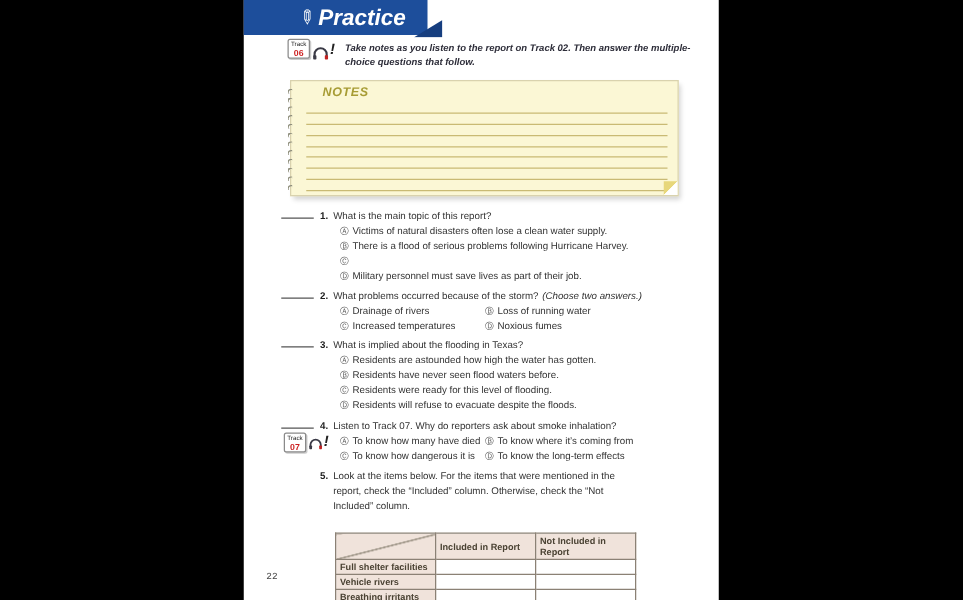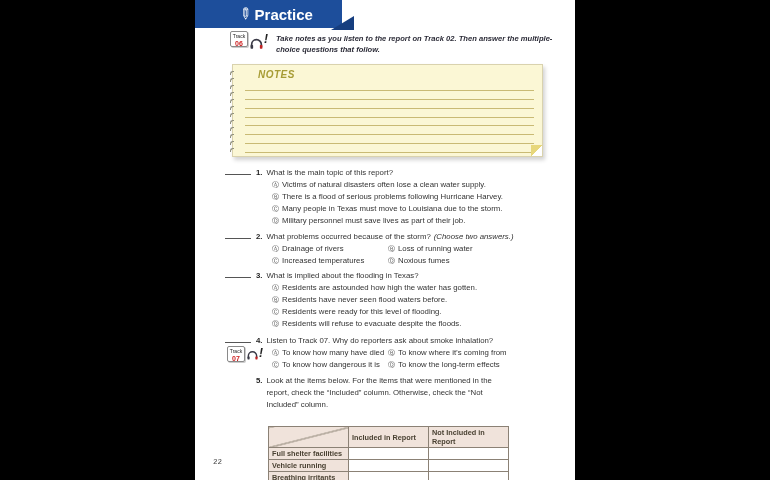--- a/index.html
+++ b/index.html
@@ -11,21 +11,21 @@
   *{box-sizing:border-box;margin:0;padding:0;}
   html,body{width:770px;height:480px;}
   body{background:#000;position:relative;overflow:hidden;font-family:"Liberation Sans",sans-serif;}
   .sheet{position:absolute;left:195px;top:0;width:380px;height:480px;background:#fff;color:var(--text-main);}
 
   
   .banner{position:absolute;top:0;left:0;width:147px;height:28px;background:var(--banner-blue);display:flex;align-items:center;}
   .swoosh{position:absolute;top:16px;left:136px;width:23px;height:14px;background:var(--banner-swoosh);
           clip-path:polygon(0 100%,100% 0,100% 100%);}
   .pencil{color:#fff;font-size:15px;font-family:"DejaVu Sans",sans-serif;transform:rotate(45deg);margin-left:44px;}
-  .banner-title{color:#fff;font-size:15px;font-weight:bold;margin-left:3px;}
+  .banner-title{color:#fff;font-size:18px;font-weight:bold;font-style:italic;margin-left:3px;}
 
   
   .listen-row{position:absolute;top:31px;left:35px;display:flex;align-items:flex-start;}
   .track-box{width:18px;height:16px;border:1px solid #8a8a8a;border-radius:2px;background:#fff;text-align:center;
              line-height:1;box-shadow:1px 1px 0 rgba(0,0,0,.2);flex:none;}
   .track-box .t1{font-size:5px;color:#222;display:block;margin-top:2px;}
   .track-box .t2{font-size:7px;font-weight:bold;color:var(--track-red);display:block;margin-top:1px;}
   .headset{margin:4px 0 0 2px;flex:none;}
   .mic{font-size:12px;font-weight:bold;font-style:italic;color:#222;margin:1px 0 0 1px;}
   .listen-text{margin-left:8px;width:278px;font-size:7.6px;font-weight:bold;font-style:italic;color:#2c2c38;line-height:10.5px;margin-top:3px;}
@@ -137,21 +137,20 @@
       <div class="opt">
           <span class="letter">Ⓐ</span>
           <span>Victims of natural disasters often lose a clean water supply.</span>
         </div>
       <div class="opt">
           <span class="letter">Ⓑ</span>
           <span>There is a flood of serious problems following Hurricane Harvey.</span>
         </div>
       <div class="opt">
           <span class="letter">Ⓒ</span>
-          <span>Many people in Texas must move to Louisiana due to the storm.</span>
         </div>
       <div class="opt">
           <span class="letter">Ⓓ</span>
           <span>Military personnel must save lives as part of their job.</span>
         </div>
     </div>
   </div>
 
   <div class="question" style="top:230px;">
     <div class="q-head">
@@ -260,21 +259,21 @@
         <td class="diag"></td>
         <th>Included in Report</th>
         <th>Not Included in Report</th>
       </tr>
       <tr>
         <td class="item">Full shelter facilities</td>
         <td class="blank-cell"></td>
         <td class="blank-cell"></td>
       </tr>
       <tr>
-        <td class="item">Vehicle running</td>
+        <td class="item">Vehicle rivers</td>
         <td class="blank-cell"></td>
         <td class="blank-cell"></td>
       </tr>
       <tr>
         <td class="item">Breathing irritants</td>
         <td class="blank-cell"></td>
         <td class="blank-cell"></td>
       </tr>
       <tr>
         <td class="item">Damaged homes</td>

